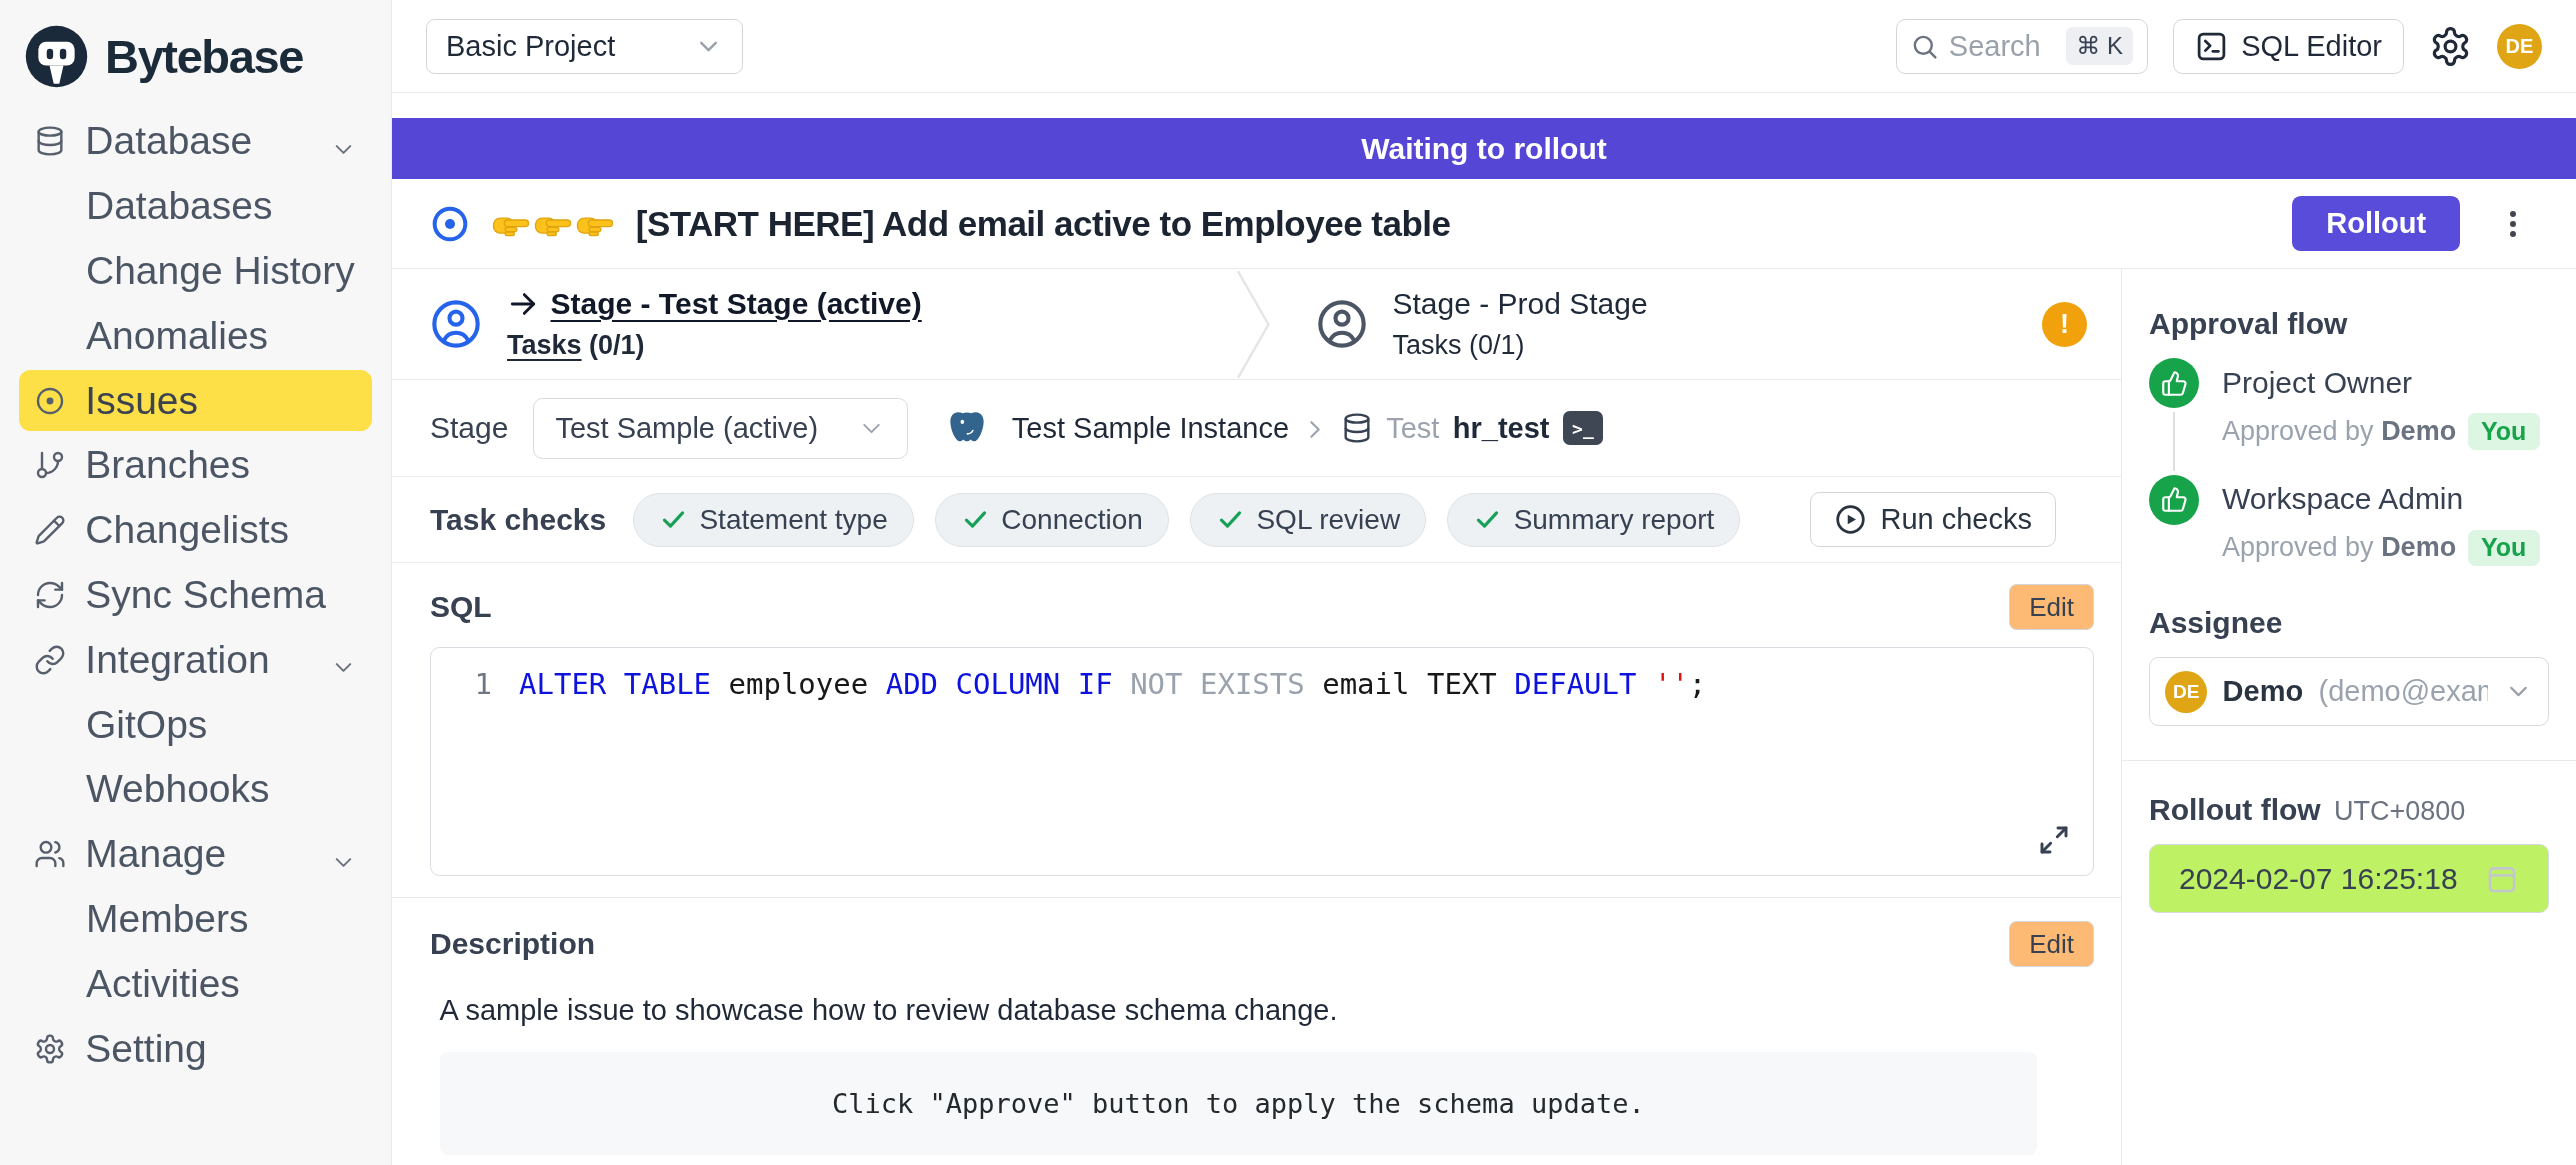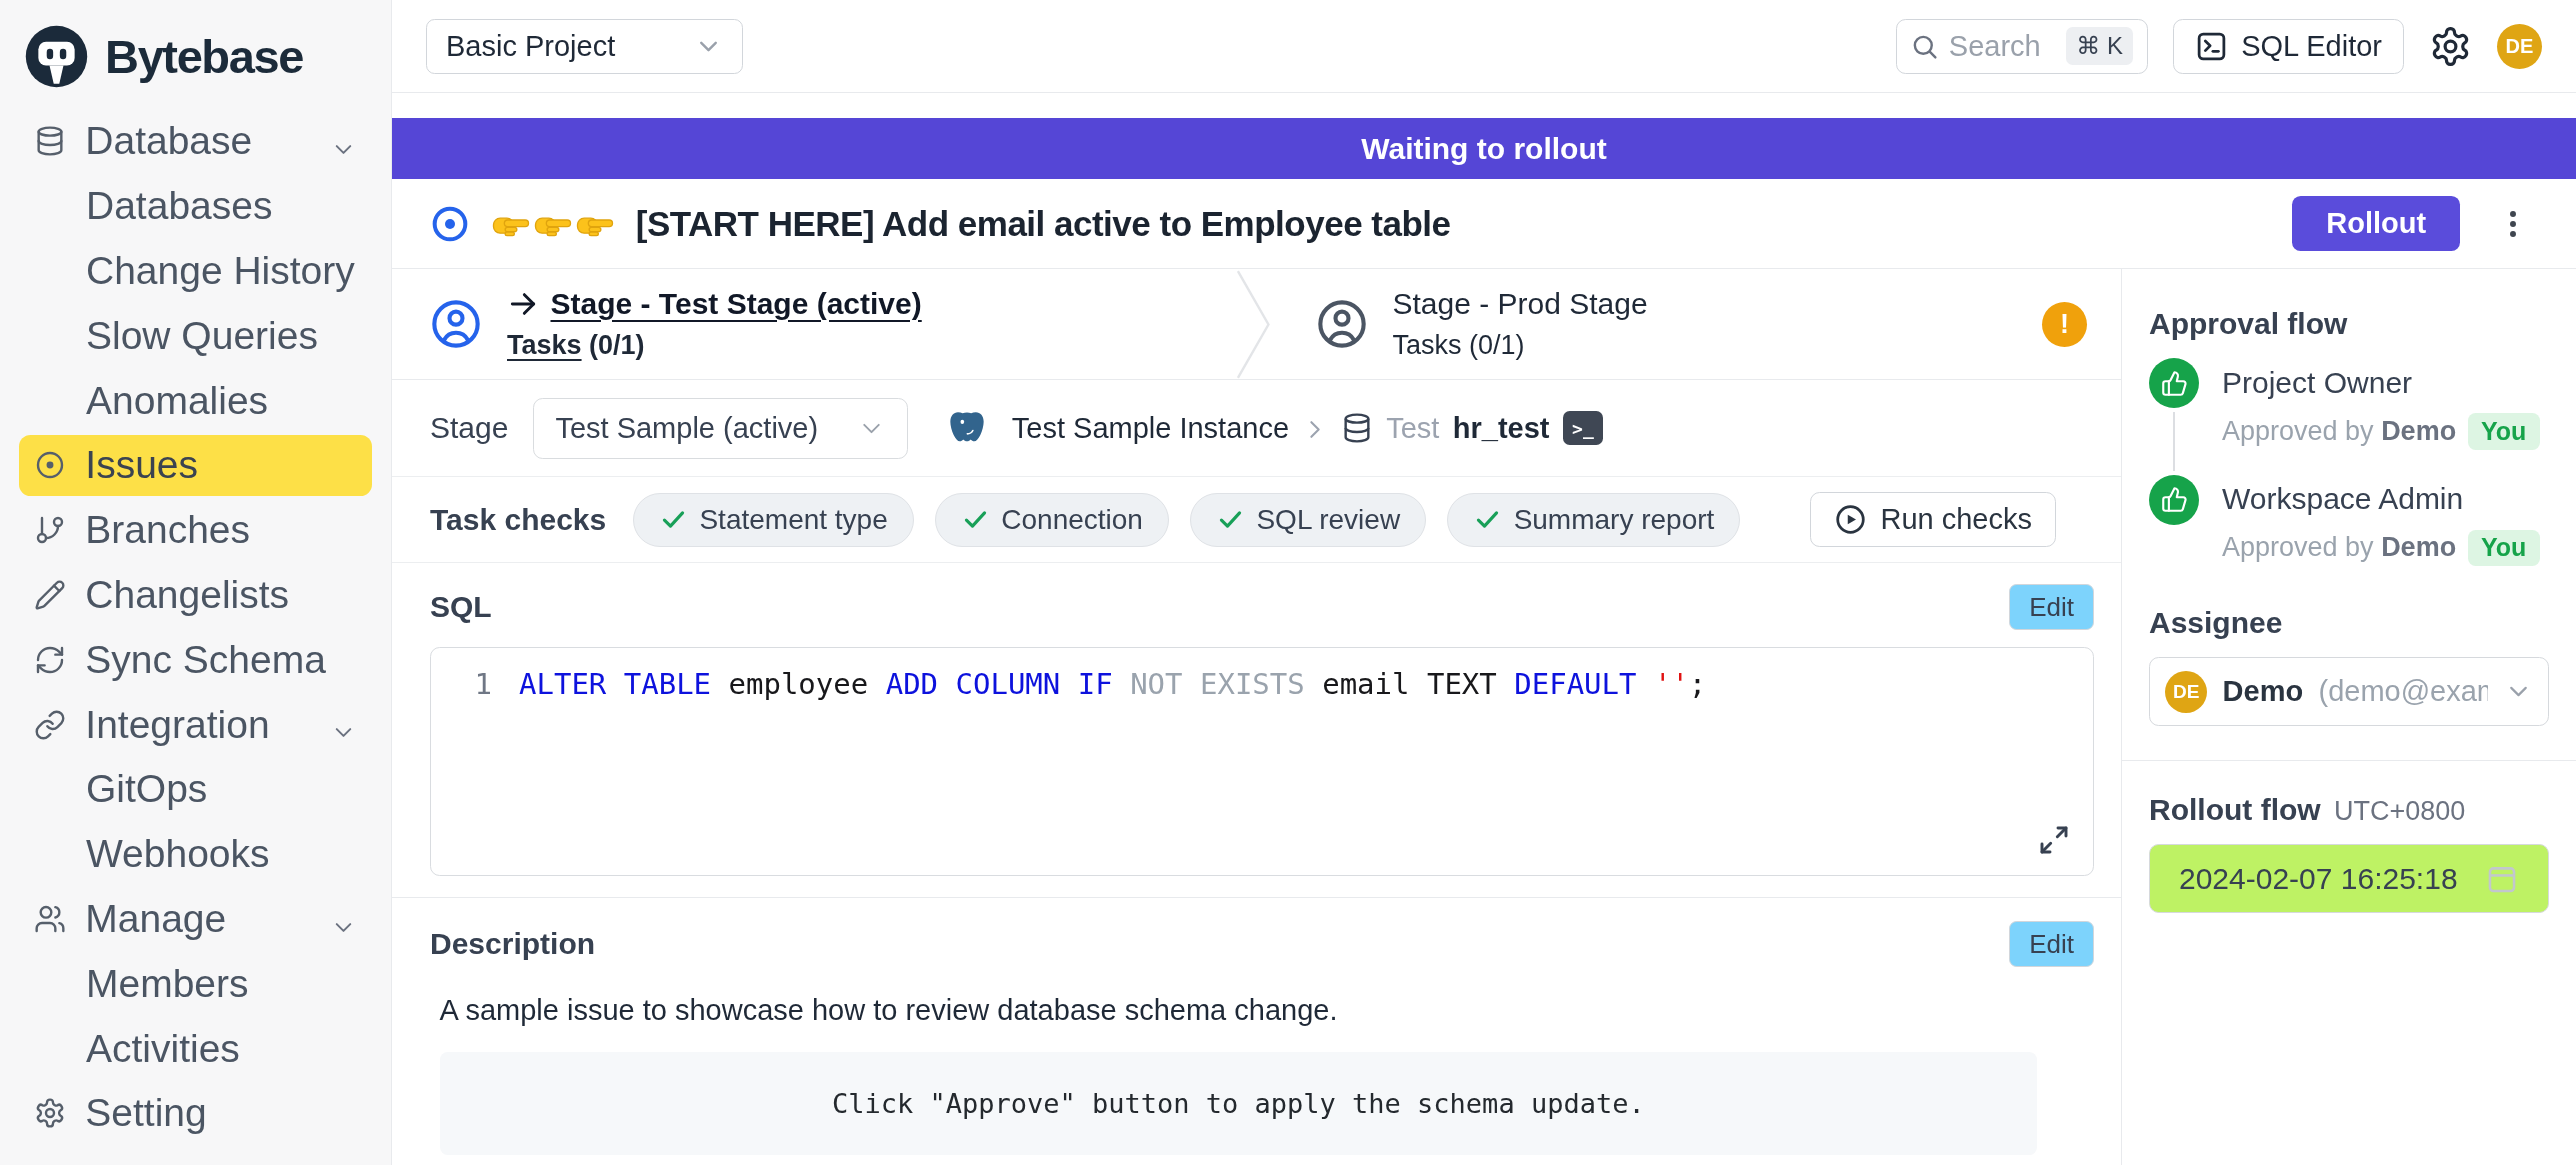--- a/index.html
+++ b/index.html
@@ -84,21 +84,21 @@
   .pills { display: flex; gap: 21px; }
   .pill { height: 54px; border-radius: 27px; background: #eef1f4; border: 1.4px solid #dfe2e6; display: flex; align-items: center; gap: 11.5px; padding: 0 25px; font-size: 28px; color: #374151; cursor: pointer; white-space: nowrap; }
   .pill .icon { width: 29px; height: 29px; color: #18a058; }
   .run-btn { margin-left: auto; margin-right: 27px; height: 55px; border: 1.4px solid #d2d6db; border-radius: 9.6px; background: #fff; display: flex; align-items: center; gap: 13.4px; padding: 0 23px; font-size: 29px; color: #2a3440; font-family: "Liberation Sans", sans-serif; cursor: pointer; }
   .run-btn .icon { width: 33px; height: 33px; color: #2a3440; }
 
   
   .sql-section { padding: 21px 27px 0 38px; }
   .sec-head { display: flex; align-items: center; justify-content: space-between; }
   .sec-title { font-size: 30px; font-weight: 600; color: #374151; }
-  .edit-btn { height: 46px; border: 1.4px solid #d2d6db; border-radius: 7.6px; background: #7dd3fc; padding: 0 19px; font-size: 26px; color: #374151; font-family: "Liberation Sans", sans-serif; cursor: pointer; }
+  .edit-btn { height: 46px; border: 1.4px solid #d2d6db; border-radius: 7.6px; background: #fdba74; padding: 0 19px; font-size: 26px; color: #374151; font-family: "Liberation Sans", sans-serif; cursor: pointer; }
   .editor { margin-top: 17px; border: 1.4px solid #d9dce0; border-radius: 9.6px; height: 229px; position: relative; padding-top: 19px; font-family: "DejaVu Sans Mono", monospace; font-size: 29px; background: #fff; }
   .code-line { display: flex; white-space: pre; }
   .gutter { width: 88px; flex: 0 0 88px; text-align: right; padding-right: 27px; color: #6f7785; }
   .tok-kw { color: #0d12dd; }
   .tok-plain { color: #18181b; }
   .tok-muted { color: #9aa3ad; }
   .tok-str { color: #e01212; }
   .expand-icon { position: absolute; right: 23px; bottom: 19px; width: 32px; height: 32px; color: #374151; cursor: pointer; }
 
   
@@ -163,23 +163,20 @@
           <span class="nav-label">Database</span>
           <span class="nav-chevron"><svg viewBox="0 0 24 24" fill="none" stroke="currentColor" stroke-width="1.8" stroke-linecap="round" stroke-linejoin="round">
               <polyline points="6 9 12 15 18 9"></polyline>
             </svg></span>
         </div>
         <div class="nav-item sub">
           <span class="nav-label">Databases</span>
         </div>
         <div class="nav-item sub">
           <span class="nav-label">Change History</span>
-        </div>
-        <div class="nav-item sub">
-          <span class="nav-label">Slow Queries</span>
         </div>
         <div class="nav-item sub">
           <span class="nav-label">Anomalies</span>
         </div>
         <div class="nav-item selected">
           <span class="nav-icon">
             <svg viewBox="0 0 24 24" fill="none" stroke="currentColor" stroke-width="1.8" stroke-linecap="round" stroke-linejoin="round">
               <circle cx="12" cy="12" r="9"></circle>
               <circle cx="12" cy="12" r="2.6" fill="currentColor" stroke="none"></circle>
             </svg>

